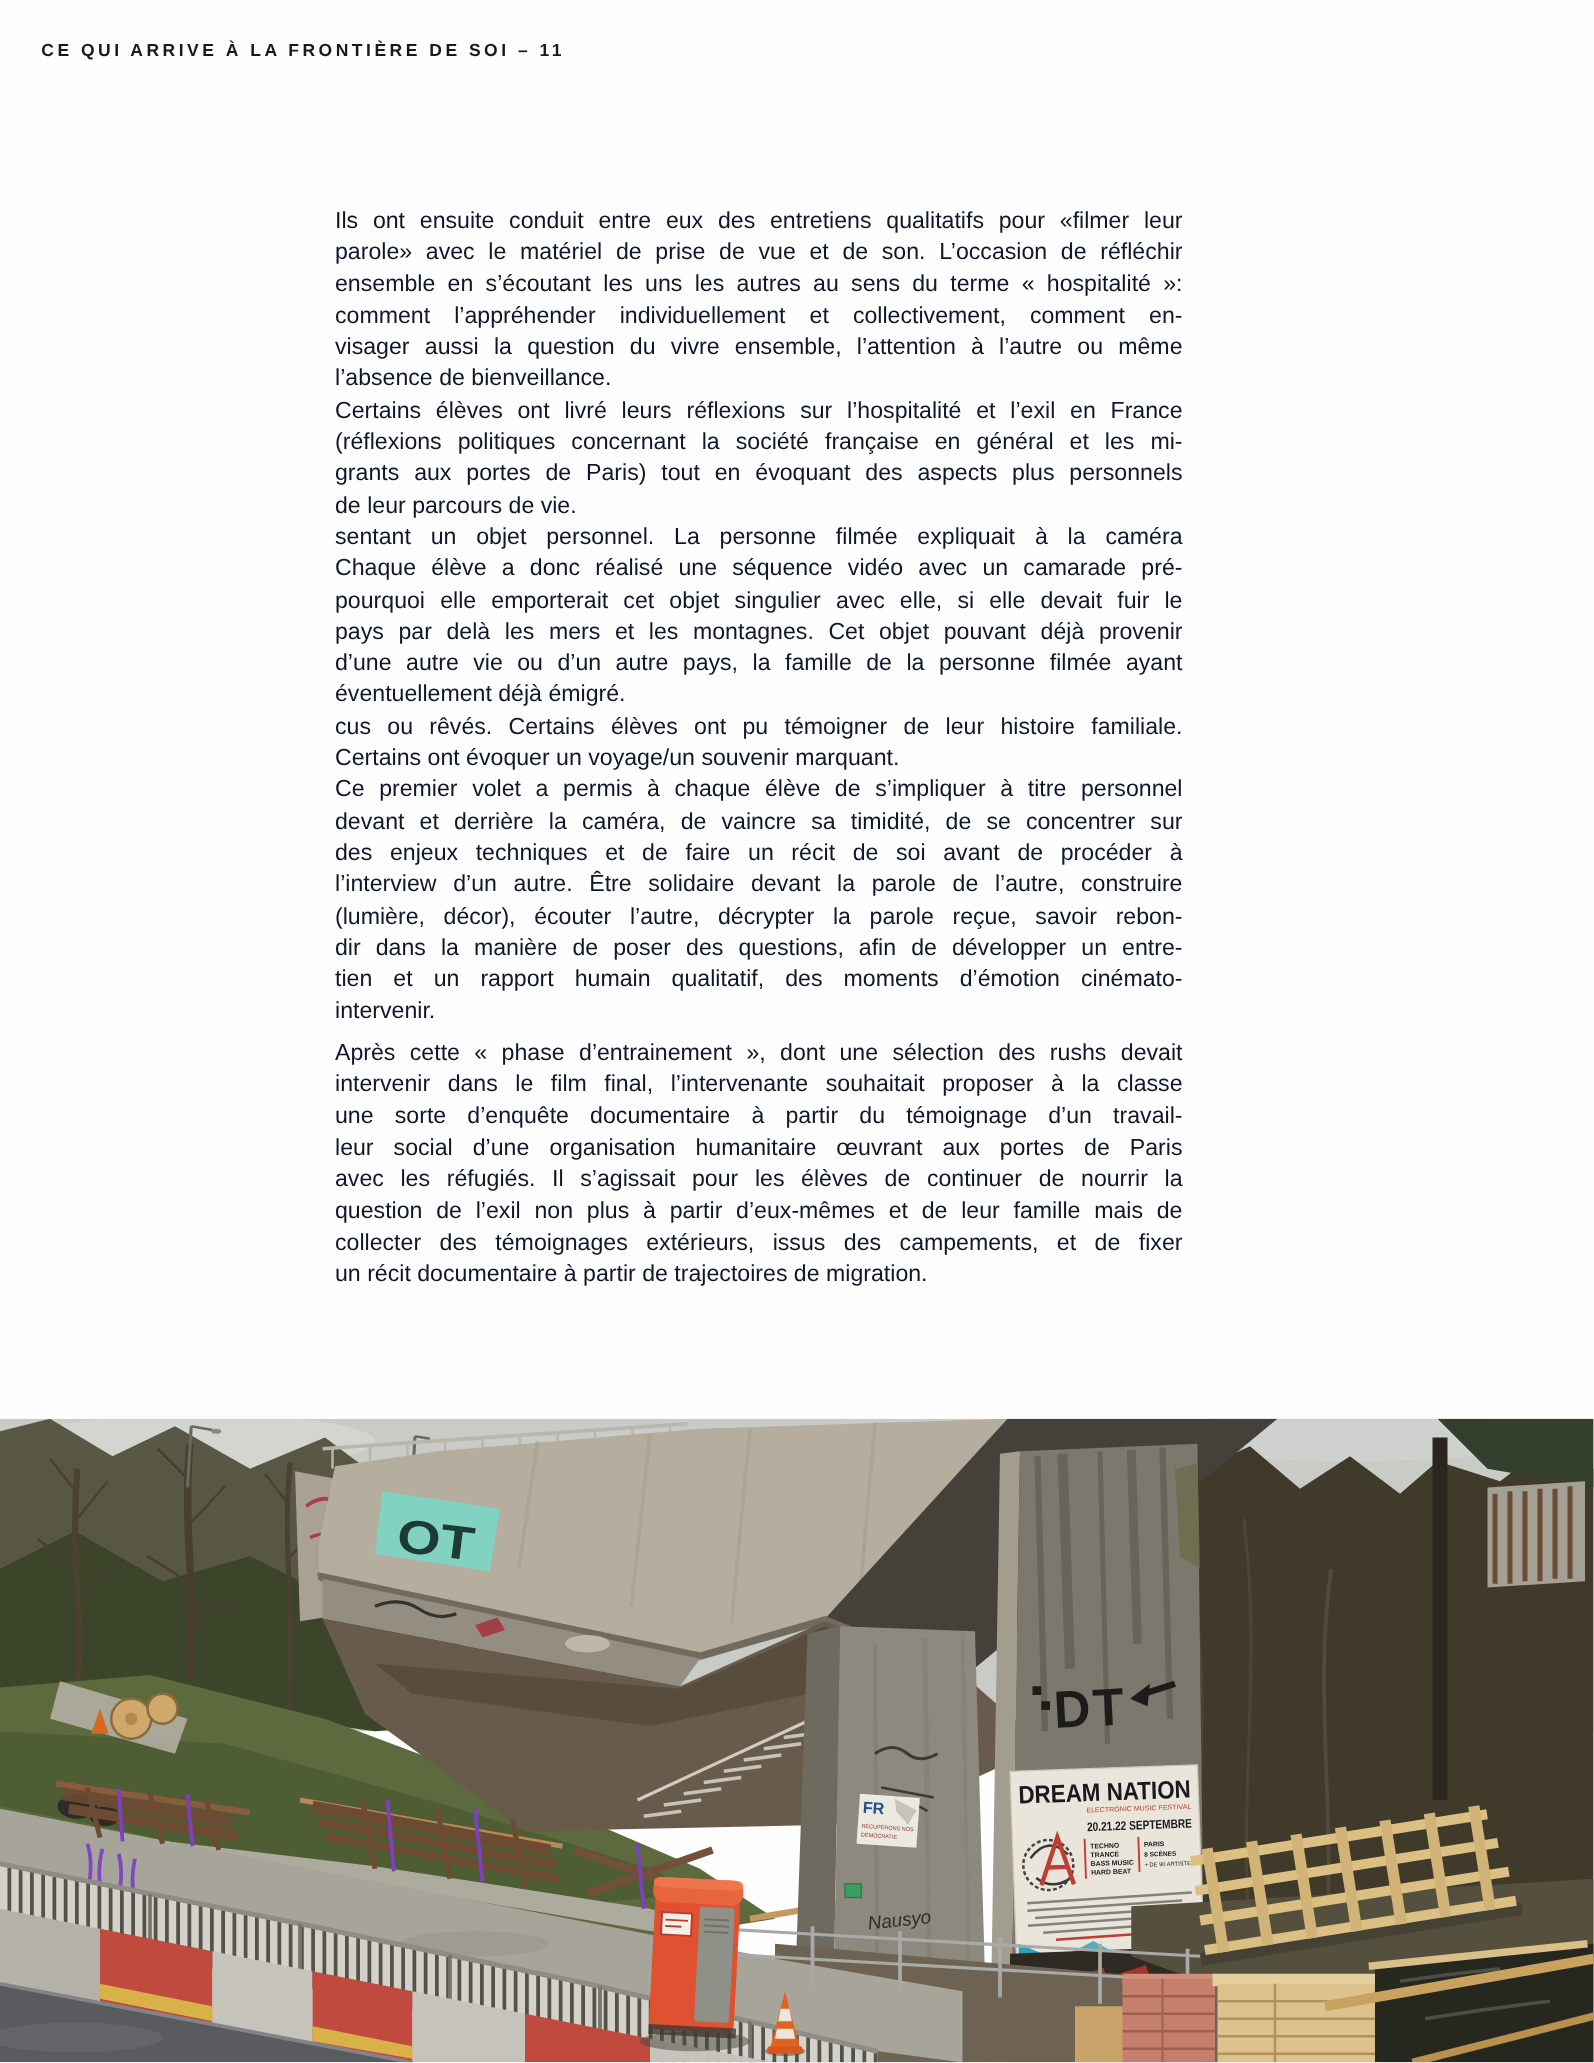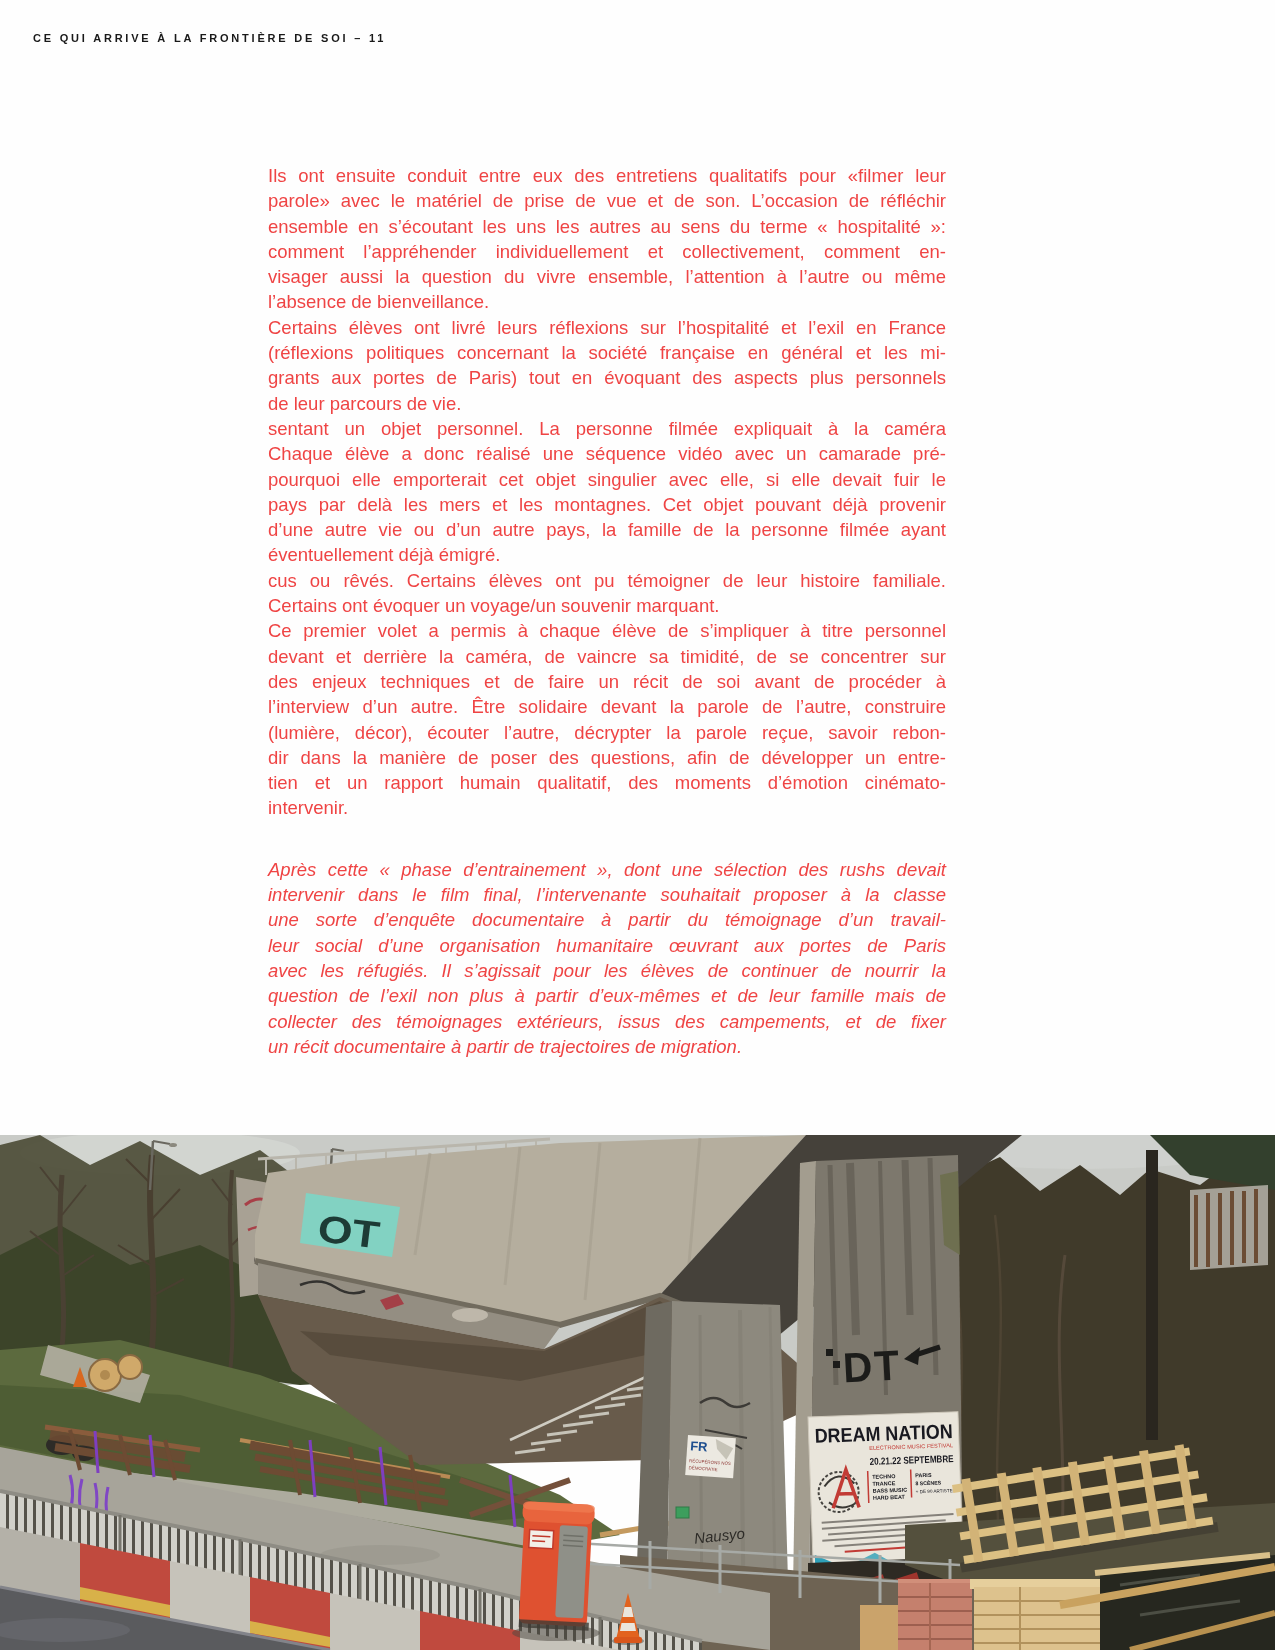--- a/index.html
+++ b/index.html
@@ -1,23 +1,23 @@
 <!DOCTYPE html>
 <html lang="fr"><head>
 <meta charset="utf-8">
 <style>
   html,body{margin:0;padding:0;background:#ffffff;}
   .page{position:relative;width:1275px;height:1650px;background:#fefefe;overflow:hidden;
         font-family:"Liberation Sans",sans-serif;color:#1a1a1a;}
-  .running-head{position:absolute;left:33px;top:32px;font-size:11px;font-weight:bold;
+  .running-head{position:absolute;left:33px;top:32px;font-size:14px;font-weight:bold;
         letter-spacing:2.8px;color:#191919;white-space:nowrap;}
   .body-text{position:absolute;left:268px;top:163px;width:678px;font-size:18.5px;
-        line-height:25.3px;color:#ef4444;}
+        line-height:25.3px;color:#0f172a;}
   .para{margin:0;}
-  .para.gap-before{margin-top:36px;font-style:italic;}
+  .para.gap-before{margin-top:8px;}
   .line{display:block;text-align:justify;text-align-last:justify;white-space:nowrap;}
   .line.last{text-align-last:left;}
   .photo{position:absolute;left:0;top:1135px;width:1275px;height:515px;margin:0;}
   .photo svg{display:block;}
 </style>
 </head>
 <body>
 
 <div class="page">
 

